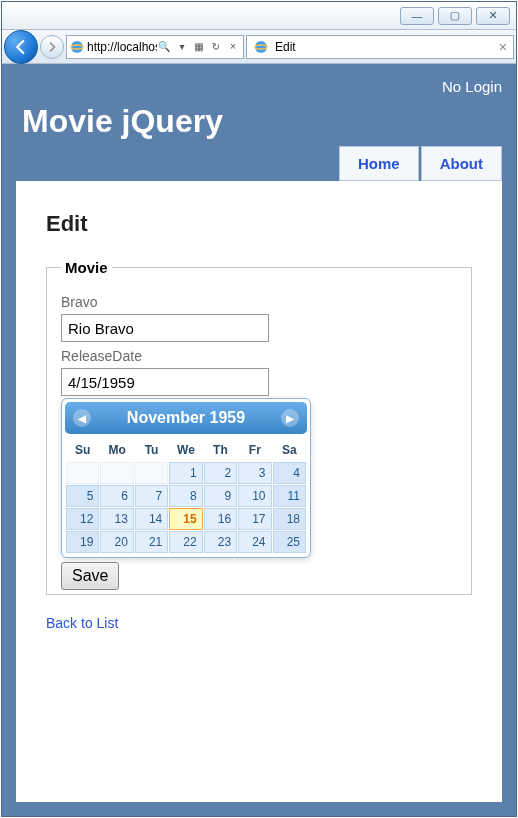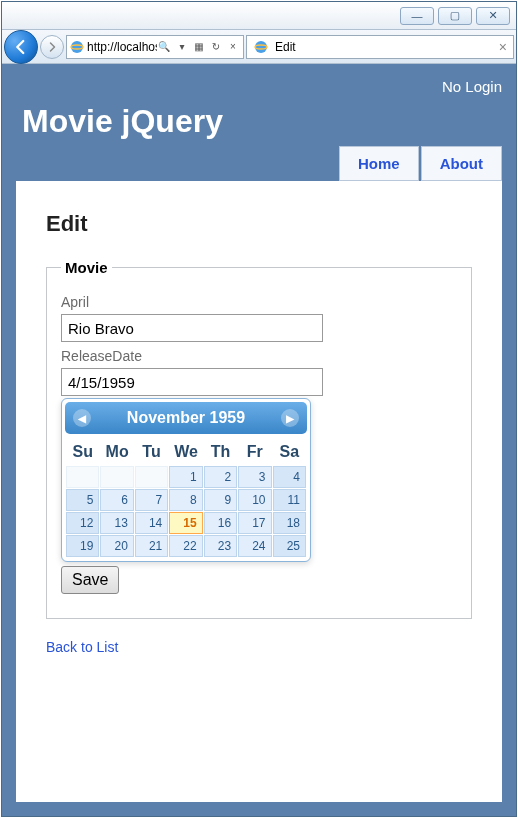--- a/index.html
+++ b/index.html
@@ -24,30 +24,30 @@
 
 
 .page { flex: 1; background: #5a80ab; padding: 14px; display: flex; flex-direction: column; }
 .login-row { text-align: right; color: #fff; font-size: 15px; font-family: "Comic Sans MS","Segoe UI",sans-serif; }
 .site-title { color: #fff; font-size: 32px; font-weight: bold; font-family: "Comic Sans MS","Segoe UI",sans-serif; margin: 8px 0 6px 6px; }
 .nav-tabs { display: flex; justify-content: flex-end; gap: 2px; }
 .nav-tab { background: #f4f8fc; border: 1px solid #b8c8da; padding: 8px 18px; color: #2a54d8; font-weight: bold; font-family: "Comic Sans MS","Segoe UI",sans-serif; font-size: 15px; cursor: pointer; }
 
 .content { background: #fff; flex: 1; margin-top: 0; padding: 30px; font-family: "Comic Sans MS","Segoe UI",sans-serif; overflow: auto; }
 .page-heading { font-size: 22px; font-weight: bold; color: #222; margin-bottom: 22px; }
-fieldset { border: 1px solid #c4c8cc; padding: 12px 14px 24px; }
+fieldset { border: 1px solid #c4c8cc; padding: 12px 14px 4px; }
 legend { font-weight: bold; font-size: 15px; padding: 0 4px; }
 .field-label { font-size: 14px; color: #6a6a6a; margin: 6px 0 4px; font-family: "Segoe UI",sans-serif; }
-.text-input { width: 262px; height: 28px; border: 1px solid #999; padding: 2px 6px; font-size: 15px; font-family: "Segoe UI",sans-serif; }
+.text-input { width: 208px; height: 28px; border: 1px solid #999; padding: 2px 6px; font-size: 15px; font-family: "Segoe UI",sans-serif; }
 
 .datepicker { width: 250px; border: 1px solid #8ab4da; border-radius: 6px; background: #fff; padding: 3px; margin-top: 2px; box-shadow: 0 2px 6px rgba(0,0,0,0.15); }
 .dp-header { background: linear-gradient(#6aaee8,#3a86c8); border-radius: 5px; height: 32px; display: flex; align-items: center; justify-content: space-between; padding: 0 8px; color: #fff; font-weight: bold; font-family: "Segoe UI",sans-serif; }
 .dp-nav { width: 18px; height: 18px; background: rgba(255,255,255,0.3); border-radius: 50%; display: flex; align-items: center; justify-content: center; cursor: pointer; font-size: 10px; }
 .dp-grid { width: 100%; border-collapse: separate; border-spacing: 1px; margin-top: 4px; font-family: "Segoe UI",sans-serif; }
-.dp-grid th { font-size: 16px; font-weight: bold; color: #2a4a6a; padding: 4px 0; text-align: center; }
+.dp-grid th { font-size: 12px; font-weight: bold; color: #2a4a6a; padding: 4px 0; text-align: center; }
 .dp-grid td { width: 34px; height: 22px; text-align: right; padding: 2px 5px 2px 2px; font-size: 12px; background: #e2eefb; border: 1px solid #bcd4ec; color: #2a5a8a; cursor: pointer; }
 .dp-grid td.blank { background: #f6fafd; border: 1px solid #e8f0f8; cursor: default; }
 .dp-grid td.sel { background: #fef9c3; border: 1px solid #ffa94a; color: #d66a00; font-weight: bold; }
 .dp-grid td.weekend { background: #d4e6f8; }
 
 .save-btn { margin-top: 4px; padding: 4px 10px; font-size: 16px; font-family: "Segoe UI",sans-serif; background: linear-gradient(#f4f4f4,#ddd); border: 1px solid #888; border-radius: 3px; cursor: pointer; }
 .backlink { color: #2a54d8; margin-top: 20px; display: inline-block; font-size: 14px; cursor: pointer; }
 </style>
 </head>
 <body>
@@ -107,21 +107,21 @@
       <div class="nav-tab">Home</div>
       <div class="nav-tab">About</div>
     </div>
 
     <div class="content">
       <div class="page-heading">Edit</div>
 
       <fieldset>
         <legend>Movie</legend>
 
-        <div class="field-label">April</div>
+        <div class="field-label">Bravo</div>
         <input class="text-input" value="Rio Bravo" style="">
 
         <div class="field-label">ReleaseDate</div>
         <input class="text-input" value="4/15/1959" style="">
 
         <div class="datepicker">
           <div class="dp-header">
             <div class="dp-nav">◀</div>
             <span>November 1959</span>
             <div class="dp-nav">▶</div>

